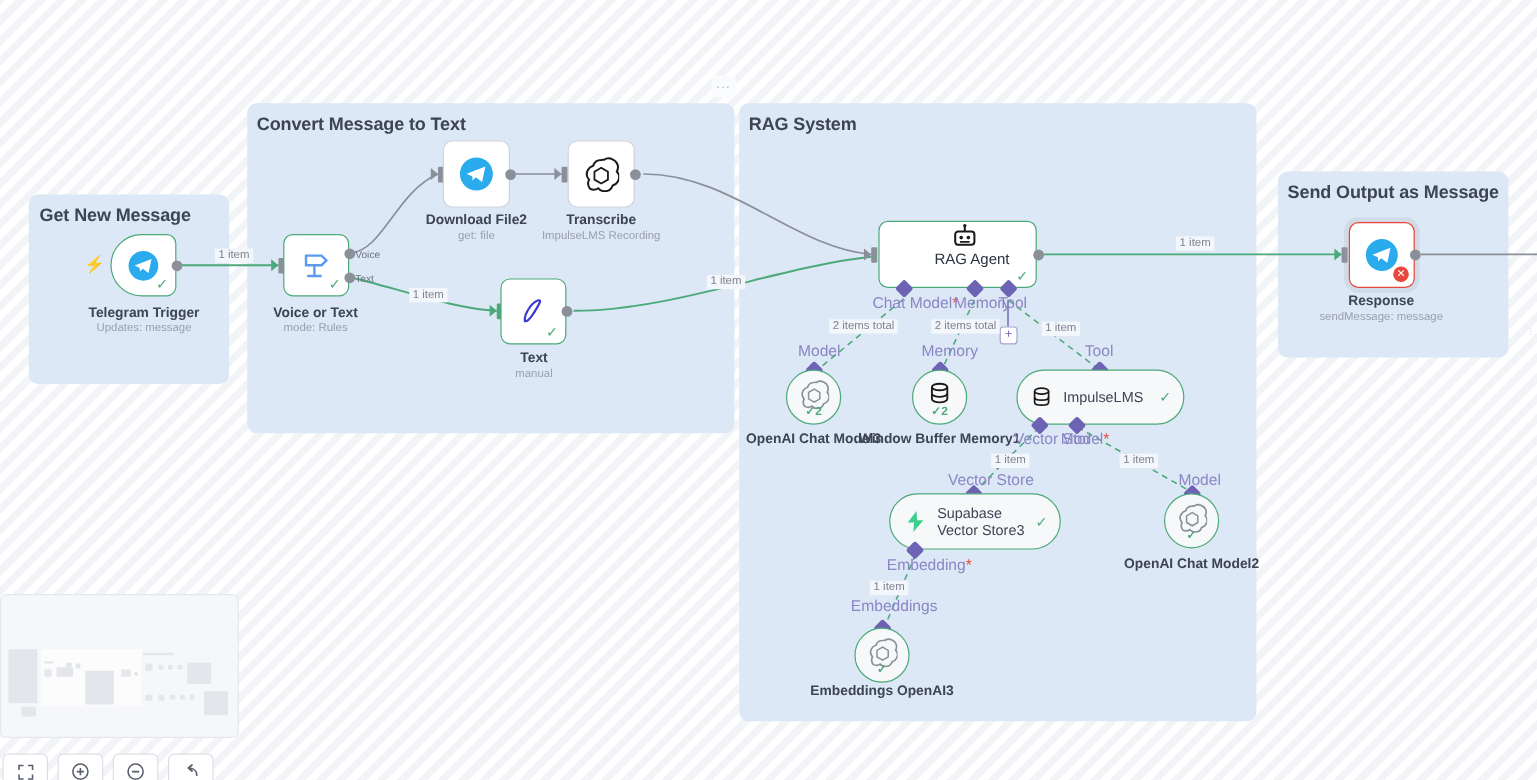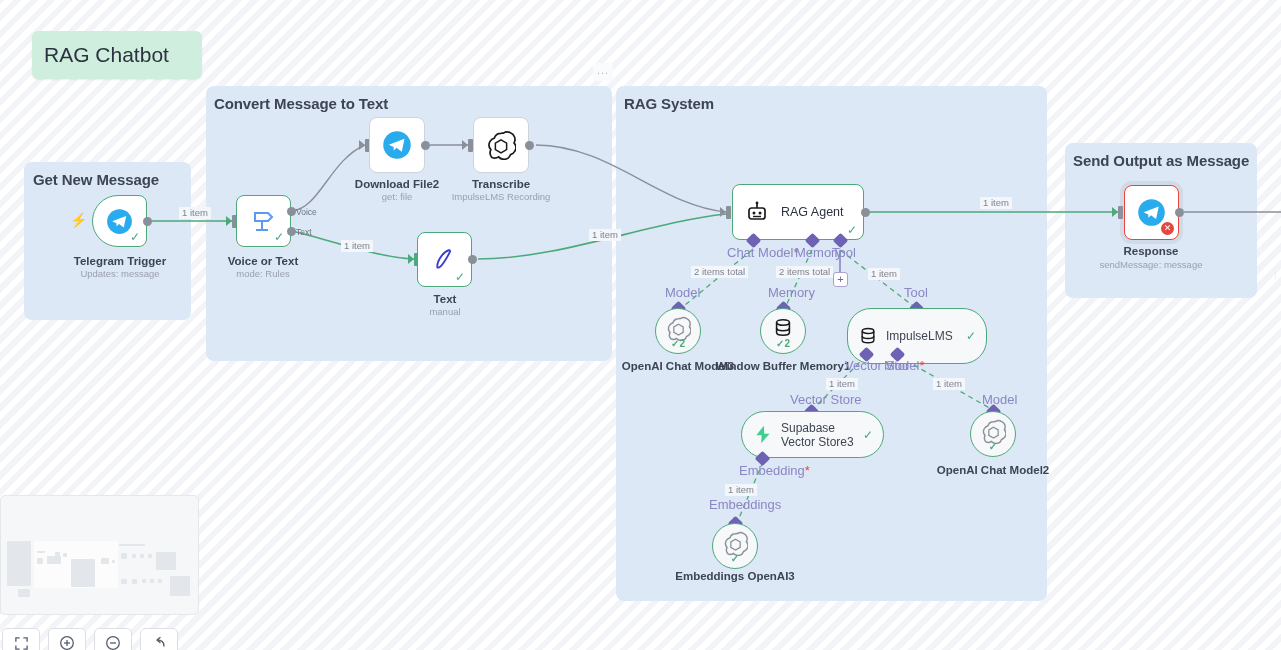--- a/index.html
+++ b/index.html
@@ -51,20 +51,21 @@
   #edges { position: absolute; left: 0; top: 0; width: 1281px; height: 650px; }
   
   .node {
     position: absolute;
     background: #ffffff;
     border: 1.5px solid #4ca97a;
     border-radius: 8px;
     display: flex;
     align-items: center;
     justify-content: center;
+    flex-direction: column;
   }
   .node.trigger { border-radius: 26px 8px 8px 26px; }
   .node.error { border-color: #e8453c; box-shadow: 0 0 0 4px rgba(160,160,170,.18); }
   .node.plain { border-color: #cfd3da; }
   .node-label {
     position: absolute;
     width: 150px;
     text-align: center;
     font-size: 11.5px;
     font-weight: bold;
@@ -247,23 +248,20 @@
 
   <div class="panel" style="left:616px;top:86px;width:431px;height:515px;"></div>
   <div class="panel-title" style="left:624px;top:95px;">RAG System</div>
 
   <div class="panel" style="left:1065px;top:143px;width:192px;height:155px;"></div>
   <div class="panel-title" style="left:1073px;top:152px;">Send Output as Message</div>
 
   <div class="opts" style="left:593px;top:63px;">...</div>
   <div class="ghost-label" style="left:1272px;top:272px;">⋮</div>
 
-  <div class="sticky" style="left:32px;top:31px;width:170px;height:48px;">
-    <span class="sticky-text">RAG Chatbot</span>
-  </div>
 
   <svg id="edges">
 
     <path d="M150,221 L232,221" stroke="#4ca97a" stroke-width="1.6" fill="none"></path>
 
     <path d="M292,211 C320,208 330,160 365,145" stroke="#8b8f99" stroke-width="1.4" fill="none"></path>
 
     <path d="M430,145 L468,145" stroke="#8b8f99" stroke-width="1.4" fill="none"></path>
 
     <path d="M536,145 C610,145 660,206 726,212" stroke="#8b8f99" stroke-width="1.4" fill="none"></path>
@@ -419,21 +417,21 @@
       <ellipse cx="12" cy="6" rx="7" ry="3" fill="none" stroke="#1a1a1a" stroke-width="1.7"></ellipse>
       <path d="M5 6 v6 c0 1.7 3.1 3 7 3 s7-1.3 7-3 V6" fill="none" stroke="#1a1a1a" stroke-width="1.7"></path>
       <path d="M5 12 v5 c0 1.7 3.1 3 7 3 s7-1.3 7-3 v-5" fill="none" stroke="#1a1a1a" stroke-width="1.7"></path>
     </svg>
     <span class="chk">✓<span>2</span></span>
   </div>
   <div class="node-label" style="left:708px;top:360px;text-align:center;">Window Buffer Memory1</div>
 
   <div class="plabel" style="left:904px;top:288px;">Tool</div>
   <div class="diamond" style="left:911px;top:303px;"></div>
-  <div class="pill" style="left:847px;top:308px;width:140px;height:56px;">
+  <div class="pill" style="left:847px;top:308px;width:140px;height:46px;">
     <svg width="20" height="20" viewBox="0 0 24 24">
       <ellipse cx="12" cy="6" rx="7" ry="3" fill="none" stroke="#1a1a1a" stroke-width="1.7"></ellipse>
       <path d="M5 6 v6 c0 1.7 3.1 3 7 3 s7-1.3 7-3 V6" fill="none" stroke="#1a1a1a" stroke-width="1.7"></path>
       <path d="M5 12 v5 c0 1.7 3.1 3 7 3 s7-1.3 7-3 v-5" fill="none" stroke="#1a1a1a" stroke-width="1.7"></path>
     </svg>
     <span class="pill-text">ImpulseLMS</span>
     <span class="pill-chk">✓</span>
   </div>
   <div class="diamond" style="left:861px;top:349px;"></div>
   <div class="plabel" style="left:845px;top:361px;">Vector Stor</div>

